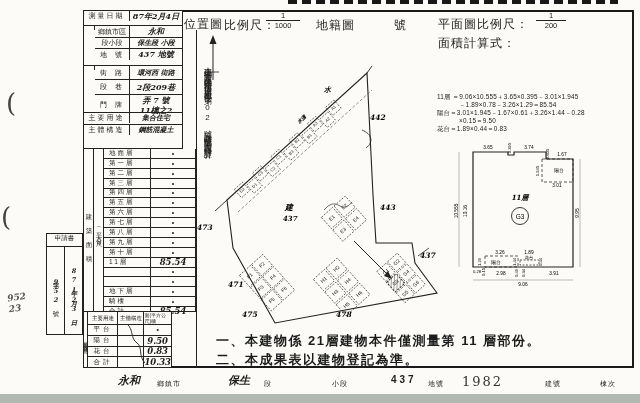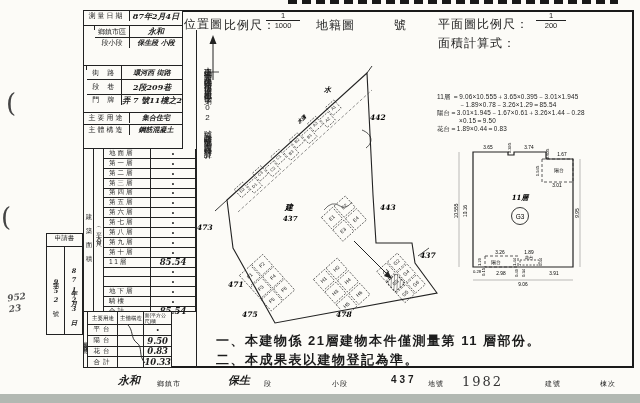--- a/index.html
+++ b/index.html
@@ -95,36 +95,40 @@
       <div class="cell bR grp vtext">基地地號</div>
       <div class="grprows">
         <div class="grprow" style="flex:1">
           <div class="cell bR lab" style="width:35px;letter-spacing:0">鄉鎮市區</div>
           <div class="cell val hand" style="flex:1">永和</div>
         </div>
         <div class="grprow" style="flex:1">
           <div class="cell bR lab" style="width:35px;letter-spacing:0">段小段</div>
           <div class="cell val hand" style="flex:1;font-size:7px">保生段 小段</div>
         </div>
+        <div class="grprow" style="flex:1">
+          <div class="cell bR lab2" style="width:35px">地號</div>
+          <div class="cell val hand" style="flex:1">437 地號</div>
+        </div>
       </div>
     </div>
     <div class="trow" style="height:47px">
       <div class="cell bR grp vtext">建物門牌</div>
       <div class="grprows">
         <div class="grprow" style="height:13px">
           <div class="cell bR lab2" style="width:35px">街路</div>
           <div class="cell val hand" style="flex:1;font-size:7px">環河西 街路</div>
         </div>
         <div class="grprow" style="height:14px">
           <div class="cell bR lab2" style="width:35px">段巷</div>
           <div class="cell val hand" style="flex:1">2段209巷</div>
         </div>
         <div class="grprow" style="flex:1">
           <div class="cell bR lab2" style="width:35px">門牌</div>
-          <div class="cell" style="flex:1;justify-content:center">
+          <div class="cell" style="flex:1;flex-direction:column;justify-content:center">
             <div class="val hand" style="line-height:10px">弄 7 號</div>
             <div class="val hand" style="line-height:10px">11樓之2</div>
           </div>
         </div>
       </div>
     </div>
     <div class="trow" style="height:12px">
       <div class="cell bR lab" style="width:46px">主要用途</div>
       <div class="cell val hand" style="flex:1;font-size:7px">集合住宅</div>
     </div>

